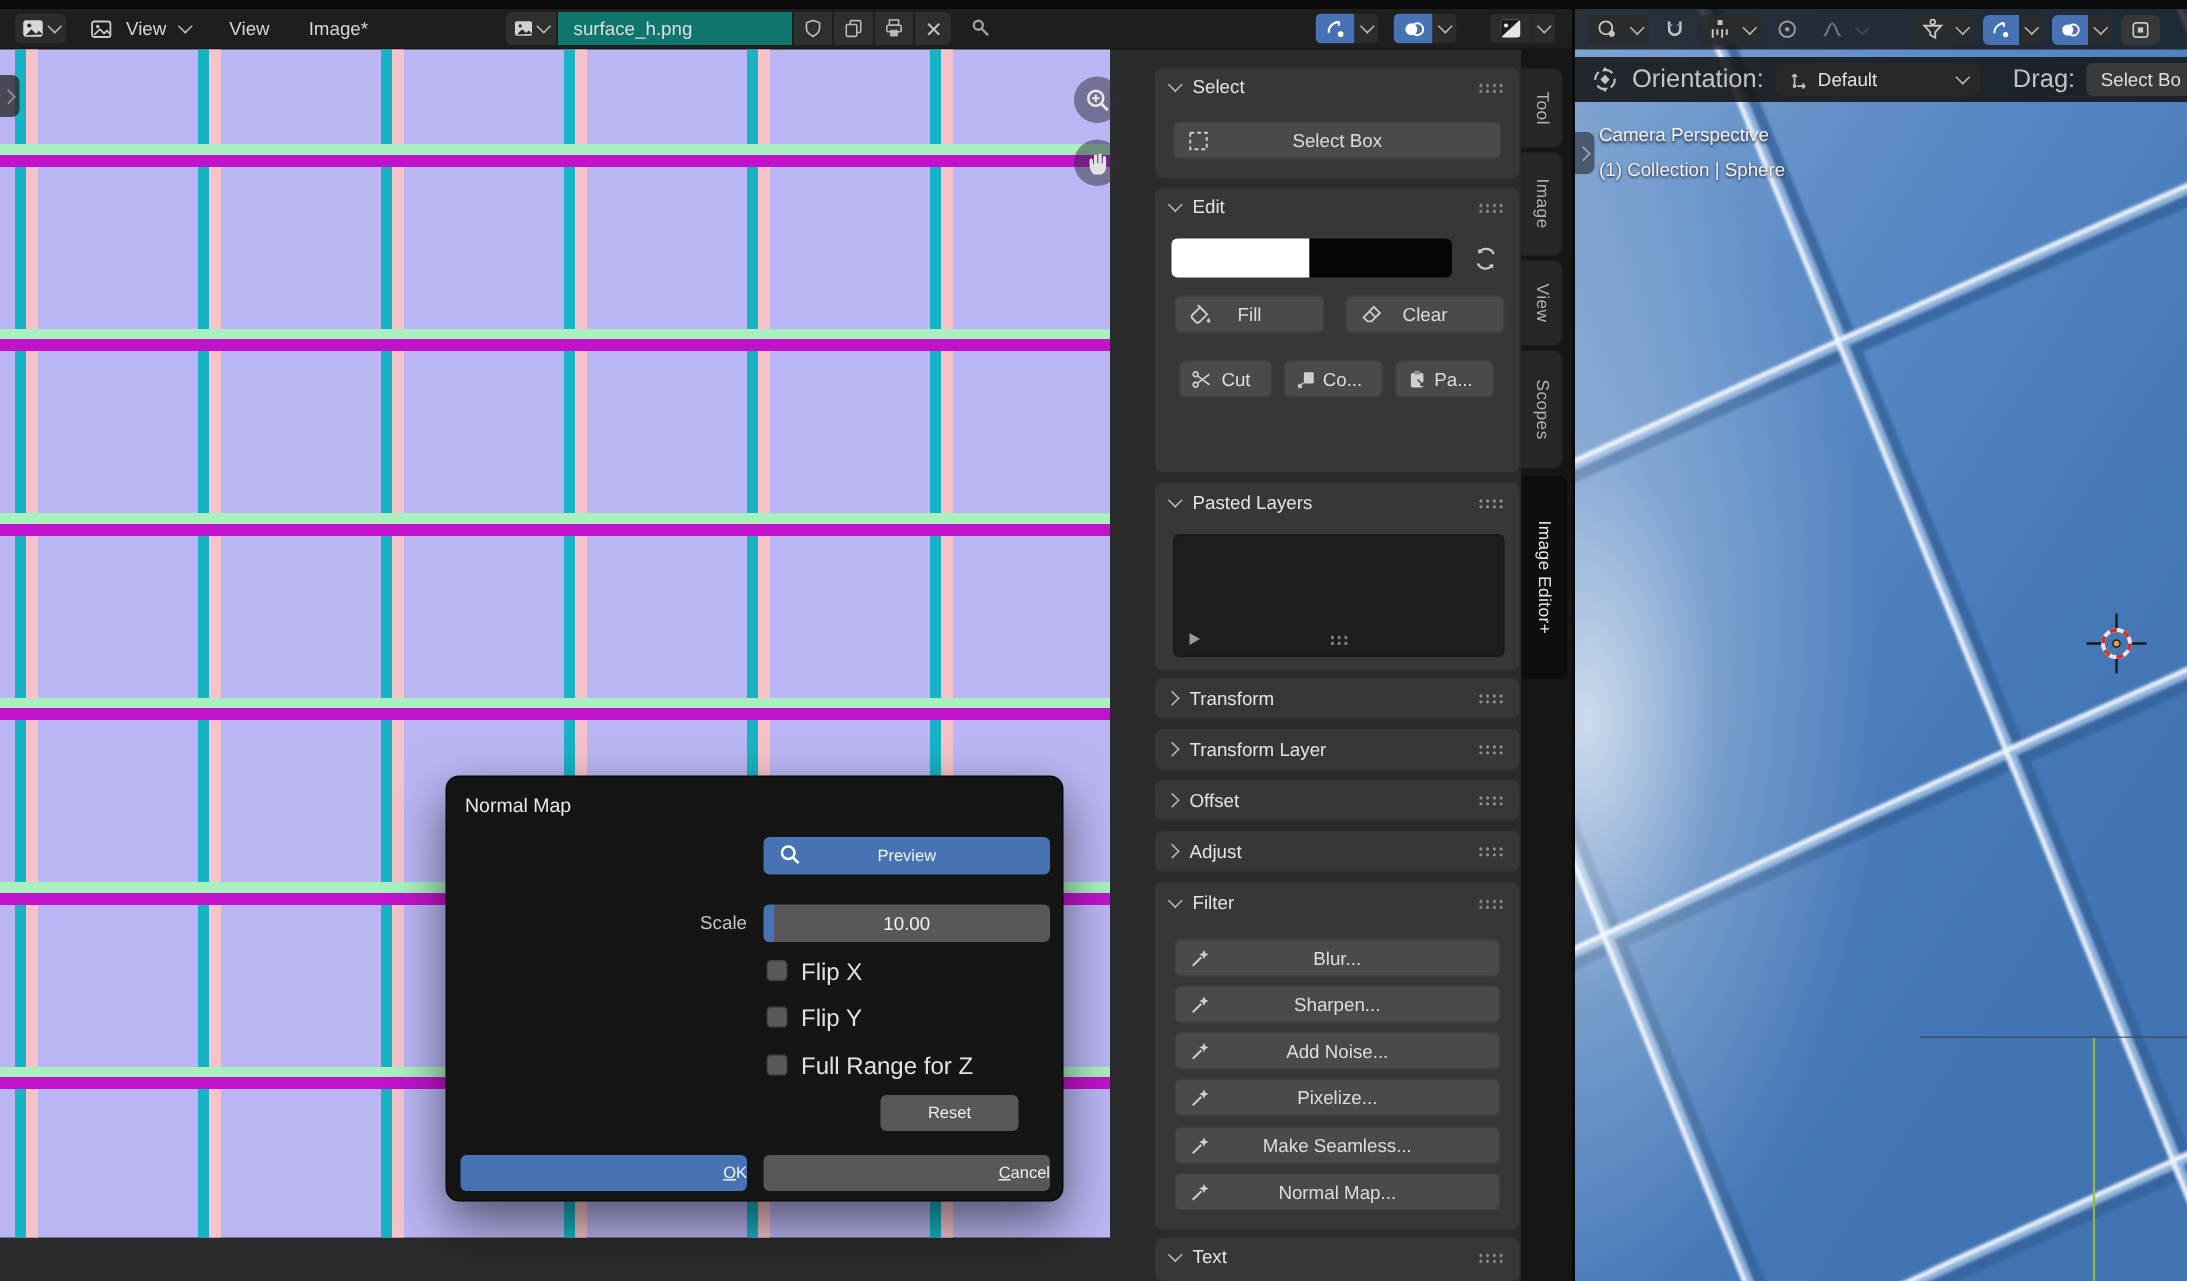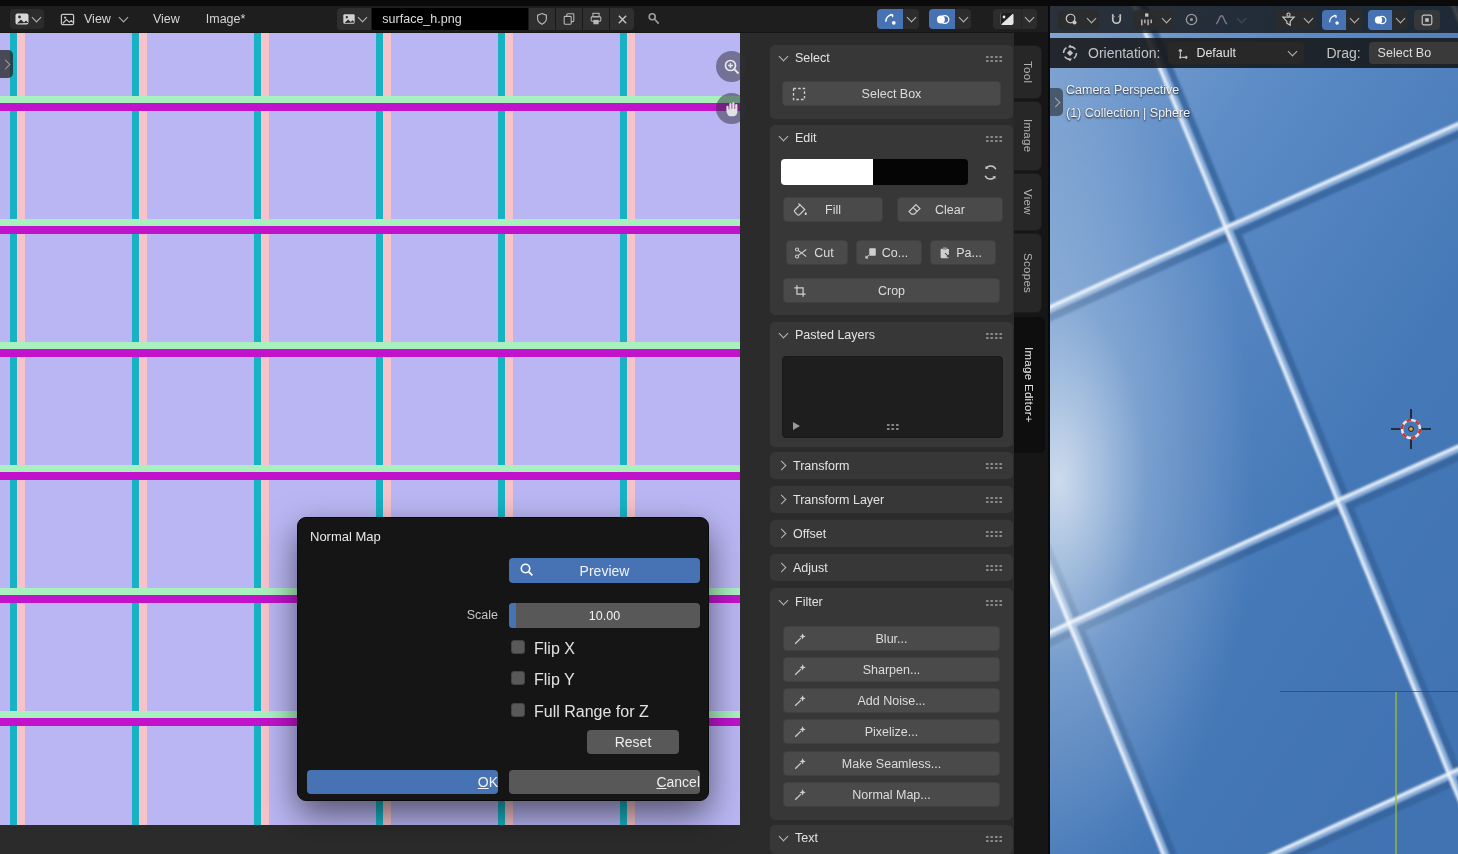--- a/index.html
+++ b/index.html
@@ -16,21 +16,21 @@
   
   .top-strip{left:0;top:0;width:1458px;height:6px;background:#0a0a0a;}
   .ie-header{left:0;top:6px;width:1049px;height:27px;background:#1e1e1e;border-bottom:1px solid #161616;box-sizing:border-box;}
   .menu-txt{color:#d5d5d5;font-size:12.5px;padding:0 6px;}
   .hbtn{height:20px;background:#2c2c2c;border-radius:4px;display:flex;align-items:center;padding:0 4px;gap:3px;}
   .chev{width:6px;height:6px;border-right:1.4px solid #b9b9b9;border-bottom:1.4px solid #b9b9b9;transform:rotate(45deg);margin-top:-3px;flex:none;}
   .chev.r{transform:rotate(-45deg);margin-top:0;margin-left:-2px;}
   .chev.dim{border-color:#666;}
   .datablock{height:22px;border-radius:4px;overflow:hidden;display:flex;align-items:stretch;gap:1px;background:#191919;}
   .db-seg{background:#2f2f2f;display:flex;align-items:center;justify-content:center;}
-  .db-name{background:#000000;color:#dedede;font-size:12.5px;padding:0 10px;display:flex;align-items:center;width:136px;}
+  .db-name{background:#0f766e;color:#dedede;font-size:12.5px;padding:0 10px;display:flex;align-items:center;width:136px;}
   .blue-pair{display:flex;border-radius:4px;overflow:hidden;height:20px;}
   .blue-pair .main{width:26px;background:#4772b3;display:flex;align-items:center;justify-content:center;}
   .blue-pair .drop{width:16px;background:#2c2c2c;display:flex;align-items:center;justify-content:center;}
   .gray-pair{display:flex;border-radius:4px;overflow:hidden;height:20px;}
   .gray-pair .main{width:26px;background:#2c2c2c;display:flex;align-items:center;justify-content:center;}
   .gray-pair .drop{width:15px;background:#2c2c2c;display:flex;align-items:center;justify-content:center;border-left:1px solid #242424;}
 
   
   .canvas{
     left:0;top:33px;width:740px;height:792px;
@@ -65,30 +65,30 @@
   .tabstrip{left:1014px;top:33px;width:34px;height:821px;background:#161616;}
   .vtab{position:absolute;left:0;width:28px;background:#272727;border:1px solid #1c1c1c;border-left:none;border-radius:0 6px 6px 0;display:flex;align-items:center;justify-content:center;box-sizing:border-box;}
   .vtab span{writing-mode:vertical-rl;font-size:11.5px;color:#b2b2b2;letter-spacing:.3px;}
   .vtab.active{background:#0e0e0e;width:31px;border-color:#0e0e0e;}
   .vtab.active span{color:#e8e8e8;}
 
   
   .vp{left:1050px;top:6px;width:408px;height:848px;overflow:hidden;}
   .vp-header{position:absolute;left:0;top:0;width:100%;height:27px;background:rgba(17,17,17,.78);display:flex;align-items:center;padding:0 8px;gap:6px;box-sizing:border-box;}
   .vp-tools{position:absolute;left:0;top:32px;width:100%;height:30px;background:rgba(22,22,22,.88);display:flex;align-items:center;padding:0 10px;gap:8px;box-sizing:border-box;}
-  .vp-lab{color:#c3c3c3;font-size:14px;}
+  .vp-lab{color:#c3c3c3;font-size:17px;}
   .vp-drop{height:22px;background:#282828;border-radius:4px;display:flex;align-items:center;gap:6px;padding:0 8px;color:#e2e2e2;font-size:12.5px;}
   .vp-btn-cut{height:22px;background:#3a3a3a;border-radius:4px 0 0 4px;display:flex;align-items:center;padding:0 9px;color:#dedede;font-size:12.5px;white-space:nowrap;overflow:hidden;}
   .ov-text{position:absolute;left:16px;color:#f2f2f2;font-size:12.5px;text-shadow:0 1px 2px rgba(0,0,0,.85);}
   .sep-v{left:1048px;top:6px;width:2px;height:848px;background:#0a0a0a;}
 
   
   .dialog{left:297px;top:517px;width:412px;height:284px;background:#151515;border:1px solid #090909;border-radius:9px;box-shadow:0 14px 34px rgba(0,0,0,.55);box-sizing:border-box;}
   .dlg-title{position:absolute;left:12px;top:11px;font-size:13px;color:#e8e8e8;}
-  .dbtn{position:absolute;border-radius:4px;display:flex;align-items:center;justify-content:center;font-size:14px;color:#f2f2f2;}
+  .dbtn{position:absolute;border-radius:4px;display:flex;align-items:center;justify-content:center;font-size:11px;color:#f2f2f2;}
   .dbtn.blue{background:#4772b3;}
   .dbtn.gray{background:#585858;color:#ececec;}
   .ul1{display:block;text-align:right;width:100%;}
   .ul1::first-letter{text-decoration:underline;}
   .slider{position:absolute;background:#585858;border-radius:4px;overflow:hidden;display:flex;align-items:center;justify-content:center;color:#f2f2f2;font-size:12.5px;}
   .slider .fill{position:absolute;left:0;top:0;bottom:0;width:7px;background:#4772b3;}
   .cb{position:absolute;width:14px;height:14px;background:#595959;border-radius:3px;border:1px solid #444;box-sizing:border-box;}
   .cb-lab{position:absolute;font-size:16px;color:#e2e2e2;}
   .dlg-scale-lab{position:absolute;font-size:12.5px;color:#c4c4c4;text-align:right;}
 
@@ -321,28 +321,20 @@
       </div>
       <div class="pbtn" style="left:160px;top:115px;width:66px;">
         <span class="ic" style="left:7px;">
           <svg width="14" height="14" viewBox="0 0 16 16">
               <rect x="3" y="3" width="9.5" height="11" rx="1.2" fill="#cfcfcf"></rect>
               <rect x="5.5" y="1.3" width="4.5" height="3" rx="1" fill="#8f8f8f"></rect>
               <path d="M8 8l4.5 4.5M12.5 12.5l-.3-2.5M12.5 12.5l-2.5-.3" stroke="#444" stroke-width="1.2" fill="none"></path>
             </svg>
         </span>
         <span class="lab" style="padding-left:12px;">Pa...</span>
-      </div>
-      <div class="pbtn" style="left:13px;top:153px;width:217px;">
-        <span class="ic">
-          <svg width="14" height="14" viewBox="0 0 16 16">
-              <path d="M4.5 1.5v10h10M1.5 4.5h10v10" fill="none" stroke="#cfcfcf" stroke-width="1.4"></path>
-            </svg>
-        </span>
-        <span class="lab">Crop</span>
       </div>
     </div>
 
     <div class="panel" style="top:277px;height:125px;">
       <div class="phead">
         <span class="chev"></span>
         <span class="t">Pasted Layers</span>
         <span class="grip"></span>
       </div>
       <div class="listbox" style="left:12px;top:34px;width:219px;height:80px;">

